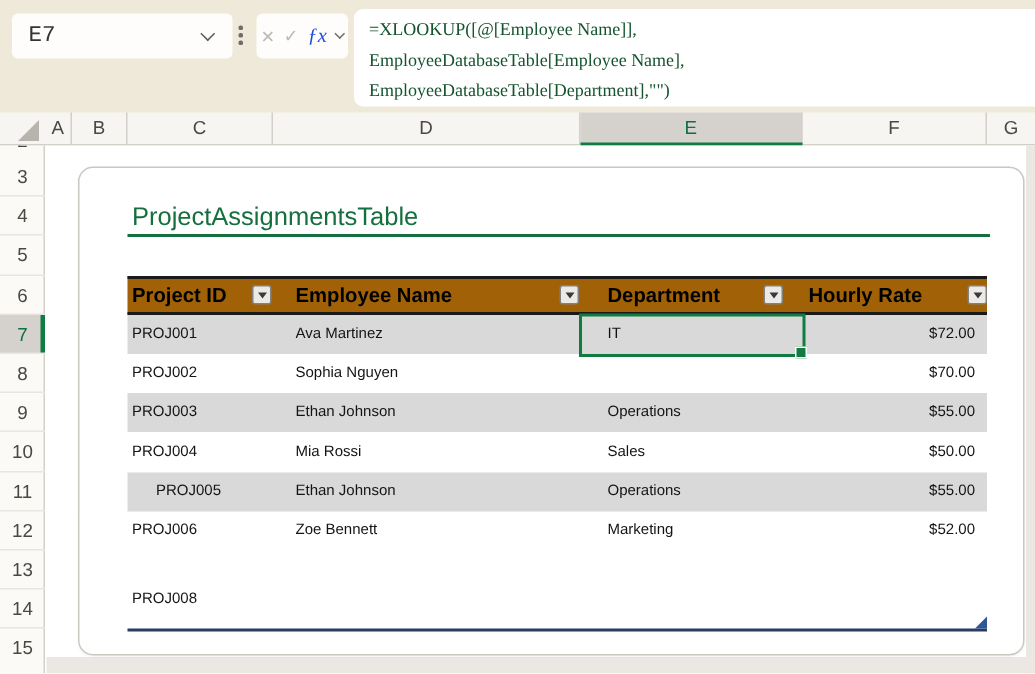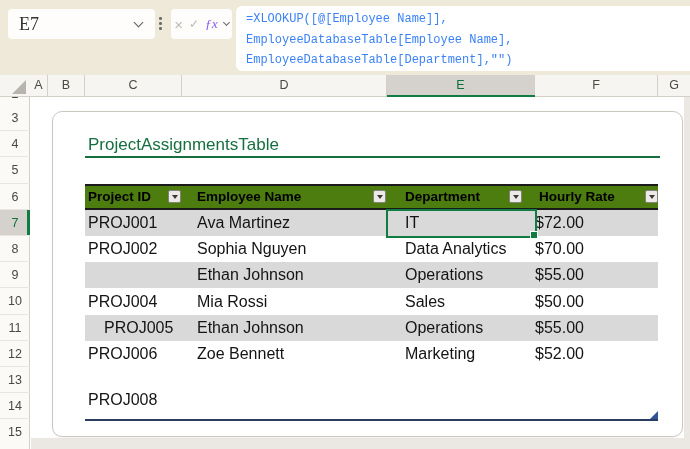--- a/index.html
+++ b/index.html
@@ -4,36 +4,36 @@
 <style>
   * { margin:0; padding:0; box-sizing:border-box; }
   html,body { width:690px; height:449px; overflow:hidden; }
   body { font-family:"Liberation Sans", sans-serif; }
   #app { position:relative; width:690px; height:449px; background:#EFE9D9; overflow:hidden; }
 
   
   .name-box { position:absolute; left:8px; top:9px; width:147px; height:30px;
     background:#FEFDFB; border-radius:4px; }
   .name-box .ref { position:absolute; left:11px; top:0; line-height:30px;
-    font-family:Liberation Serif, serif; font-size:18px; color:#35332F; }
+    font-family:Liberation Mono, monospace; font-size:15px; color:#35332F; }
   .chev { width:7px; height:7px; border-right:1.6px solid #5F5D59; border-bottom:1.6px solid #5F5D59;
     transform:rotate(45deg); display:inline-block; }
   .name-box .chev { position:absolute; right:13px; top:10px; }
   .dots-sep { position:absolute; left:159px; top:17px; display:flex; flex-direction:column; gap:2.5px; }
   .dots-sep i { width:2.5px; height:2.5px; border-radius:50%; background:#6E6C68; }
   .fx-group { position:absolute; left:171px; top:9px; width:61px; height:30px;
     background:#FEFDFB; border-radius:4px; display:flex; align-items:center; justify-content:center; gap:6px; }
   .btn-cancel { color:#BDBAB4; font-size:15px; line-height:15px; }
   .btn-enter  { color:#BDBAB4; font-size:12px; line-height:12px; }
-  .btn-fx { color:#8b5cf6; font-family:"Liberation Serif", serif; font-style:italic; font-size:13.5px; line-height:14px; }
+  .btn-fx { color:#1d4ed8; font-family:"Liberation Serif", serif; font-style:italic; font-size:13.5px; line-height:14px; }
   .fx-group .chev { width:5px; height:5px; border-color:#6E6C68; margin-top:-3px; }
   .formula-panel { position:absolute; left:236px; top:6px; width:454px; height:65px;
     background:#FFFFFF; border-radius:6px 0 0 6px; padding:3px 0 0 10px; }
-  .f-line { font-family:Liberation Mono, monospace; font-size:12px; line-height:20.5px;
-    color:#3b82f6; white-space:pre; }
+  .f-line { font-family:Liberation Serif, serif; font-size:12px; line-height:20.5px;
+    color:#14532d; white-space:pre; }
 
   
   #colstrip { position:absolute; left:0; top:75px; width:690px; height:22px;
     background:#F7F5F1; border-bottom:1px solid #D3D0CA; }
   .colcell { position:absolute; top:75px; height:22px; text-align:center; line-height:21px;
     font-size:12.5px; color:#4A4843; border-right:1px solid #D3D0CA; }
   .colcell.sel { background:#D5D2CE; color:#0E703A; }
   .col-underline { position:absolute; left:387px; top:94.5px; width:148px; height:2.5px; background:#107C41; }
   .corner-tri { position:absolute; left:12px; top:80px; width:0; height:0;
     border-left:14px solid transparent; border-bottom:14px solid #B7B3AD; }
@@ -53,36 +53,36 @@
   .strip-bottom { position:absolute; left:31px; top:438px; width:659px; height:11px; background:#EBE8E3; }
   .strip-right  { position:absolute; left:684px; top:97px; width:6px; height:352px; background:#EBE8E3; }
   #card { position:absolute; left:52px; top:111px; width:631px; height:326px; background:#FFFFFF;
     border:1px solid #CBC8C2; border-radius:10px; box-shadow:0 1px 2px rgba(0,0,0,0.05); }
 
   
   .sheet-title { position:absolute; left:88px; top:135px; font-size:17px; color:#166F3F; }
   .title-underline { position:absolute; left:85px; top:156px; width:575px; height:1.5px; background:#166F3F; }
 
   .tbl-header { position:absolute; left:85px; top:184px; width:573px; height:26px;
-    border-top:2px solid #1A1A1A; border-bottom:2px solid #1A1A1A; background:#4d7c0f; }
+    border-top:2px solid #1A1A1A; border-bottom:2px solid #1A1A1A; background:#a16207; }
   .tbl-header .h { position:absolute; top:0; line-height:22px; font-weight:bold; font-size:13.5px; color:#000; }
   .h0 { left:3px; } .h1 { left:112px; } .h2 { left:320px; } .h3 { left:454px; }
   .filter-btn { position:absolute; top:4px; width:13px; height:13px; background:#EBEAE7;
     border:1px solid #85827B; border-radius:2px; display:flex; align-items:center; justify-content:center; }
   .filter-btn i { width:0; height:0; border-left:3.5px solid transparent; border-right:3.5px solid transparent;
     border-top:4px solid #3A3A3A; display:block; }
   .f0 { left:83px; } .f1 { left:288px; } .f2 { left:424px; } .f3 { left:560px; }
 
   .trow { position:absolute; left:85px; width:573px; }
   .trow.band { background:#D9D9D9; }
-  .trow .c { position:absolute; top:0; font-size:16px; color:#141414; overflow:hidden; white-space:nowrap; }
+  .trow .c { position:absolute; top:0; font-size:10px; color:#141414; overflow:hidden; white-space:nowrap; }
   .c0 { left:3px;   width:106px; }
   .c1 { left:112px; width:205px; }
   .c2 { left:320px; width:130px; }
-  .c3 { left:450px; width:115px; }
+  .c3 { left:450px; width:115px; text-align:right; }
 
   .tbl-bottom-border { position:absolute; left:85px; top:419px; width:573px; height:2px; background:#2A3C5F; z-index:3; }
   .resize-handle { position:absolute; left:650px; top:411px; width:0; height:0;
     border-left:8px solid transparent; border-bottom:8px solid #2F5597; z-index:4; }
 
   .sel-box { position:absolute; left:386px; top:209px; width:151px; height:29px;
     border:2px solid #107C41; z-index:5; }
   .fill-handle { position:absolute; left:530px; top:231px; width:8px; height:8px;
     background:#107C41; border:1.5px solid #FFFFFF; z-index:6; }
 </style>
@@ -172,24 +172,24 @@
 
   <div class="trow band" style="top:210px;height:26px;">
     <span class="c c0" style="line-height:26px;">PROJ001</span>
     <span class="c c1" style="line-height:26px;">Ava Martinez</span>
     <span class="c c2" style="line-height:26px;">IT</span>
     <span class="c c3" style="line-height:26px;">$72.00</span>
   </div>
   <div class="trow" style="top:236px;height:26px;">
     <span class="c c0" style="line-height:26px;">PROJ002</span>
     <span class="c c1" style="line-height:26px;">Sophia Nguyen</span>
-    <span class="c c2" style="line-height:26px;">Data Analytics</span>
     <span class="c c3" style="line-height:26px;">$70.00</span>
   </div>
   <div class="trow band" style="top:262px;height:26px;">
+    <span class="c c0" style="line-height:26px;">PROJ003</span>
     <span class="c c1" style="line-height:26px;">Ethan Johnson</span>
     <span class="c c2" style="line-height:26px;">Operations</span>
     <span class="c c3" style="line-height:26px;">$55.00</span>
   </div>
   <div class="trow" style="top:288px;height:27px;">
     <span class="c c0" style="line-height:27px;">PROJ004</span>
     <span class="c c1" style="line-height:27px;">Mia Rossi</span>
     <span class="c c2" style="line-height:27px;">Sales</span>
     <span class="c c3" style="line-height:27px;">$50.00</span>
   </div>

